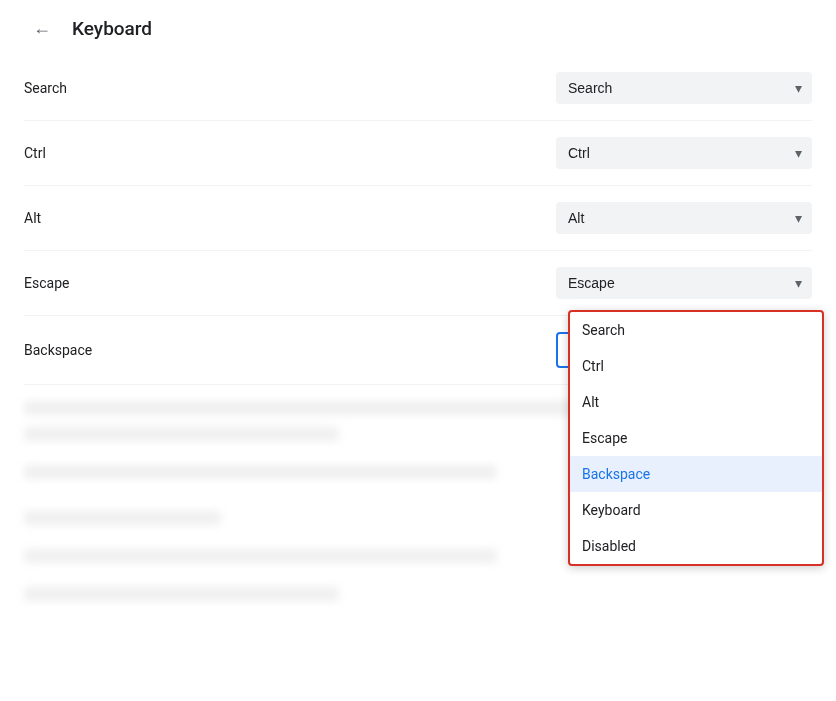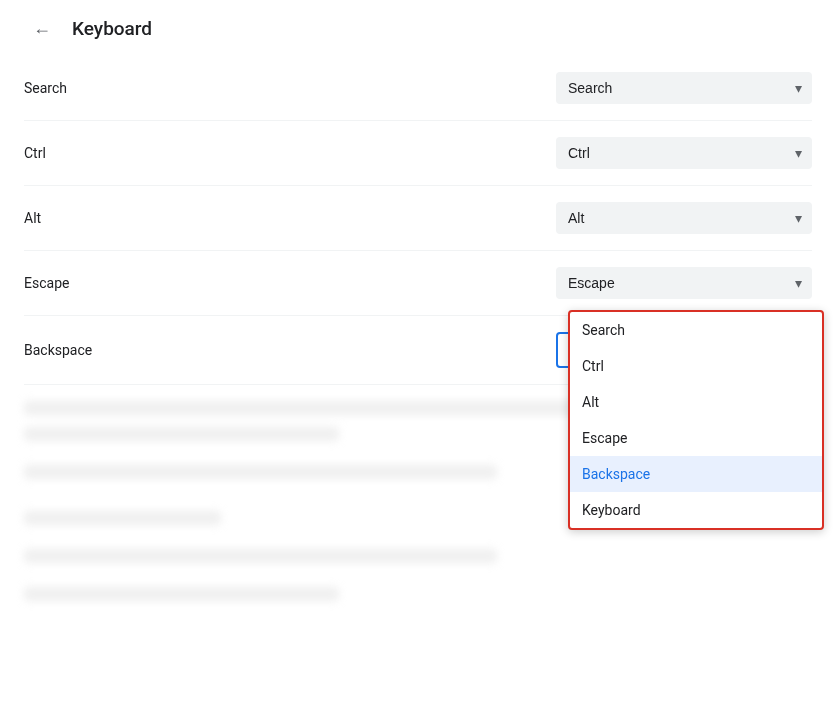--- a/index.html
+++ b/index.html
@@ -223,15 +223,16 @@
     <div class="blurred-row short"></div>
   </div>
 
   <div class="dropdown-overlay">
     <div class="dropdown-item">Search</div>
     <div class="dropdown-item">Ctrl</div>
     <div class="dropdown-item">Alt</div>
     <div class="dropdown-item">Escape</div>
     <div class="dropdown-item selected">Backspace</div>
     <div class="dropdown-item">Keyboard</div>
+    <div class="dropdown-item">Disabled</div>
   </div>
 
 </div>
 
 </body></html>

